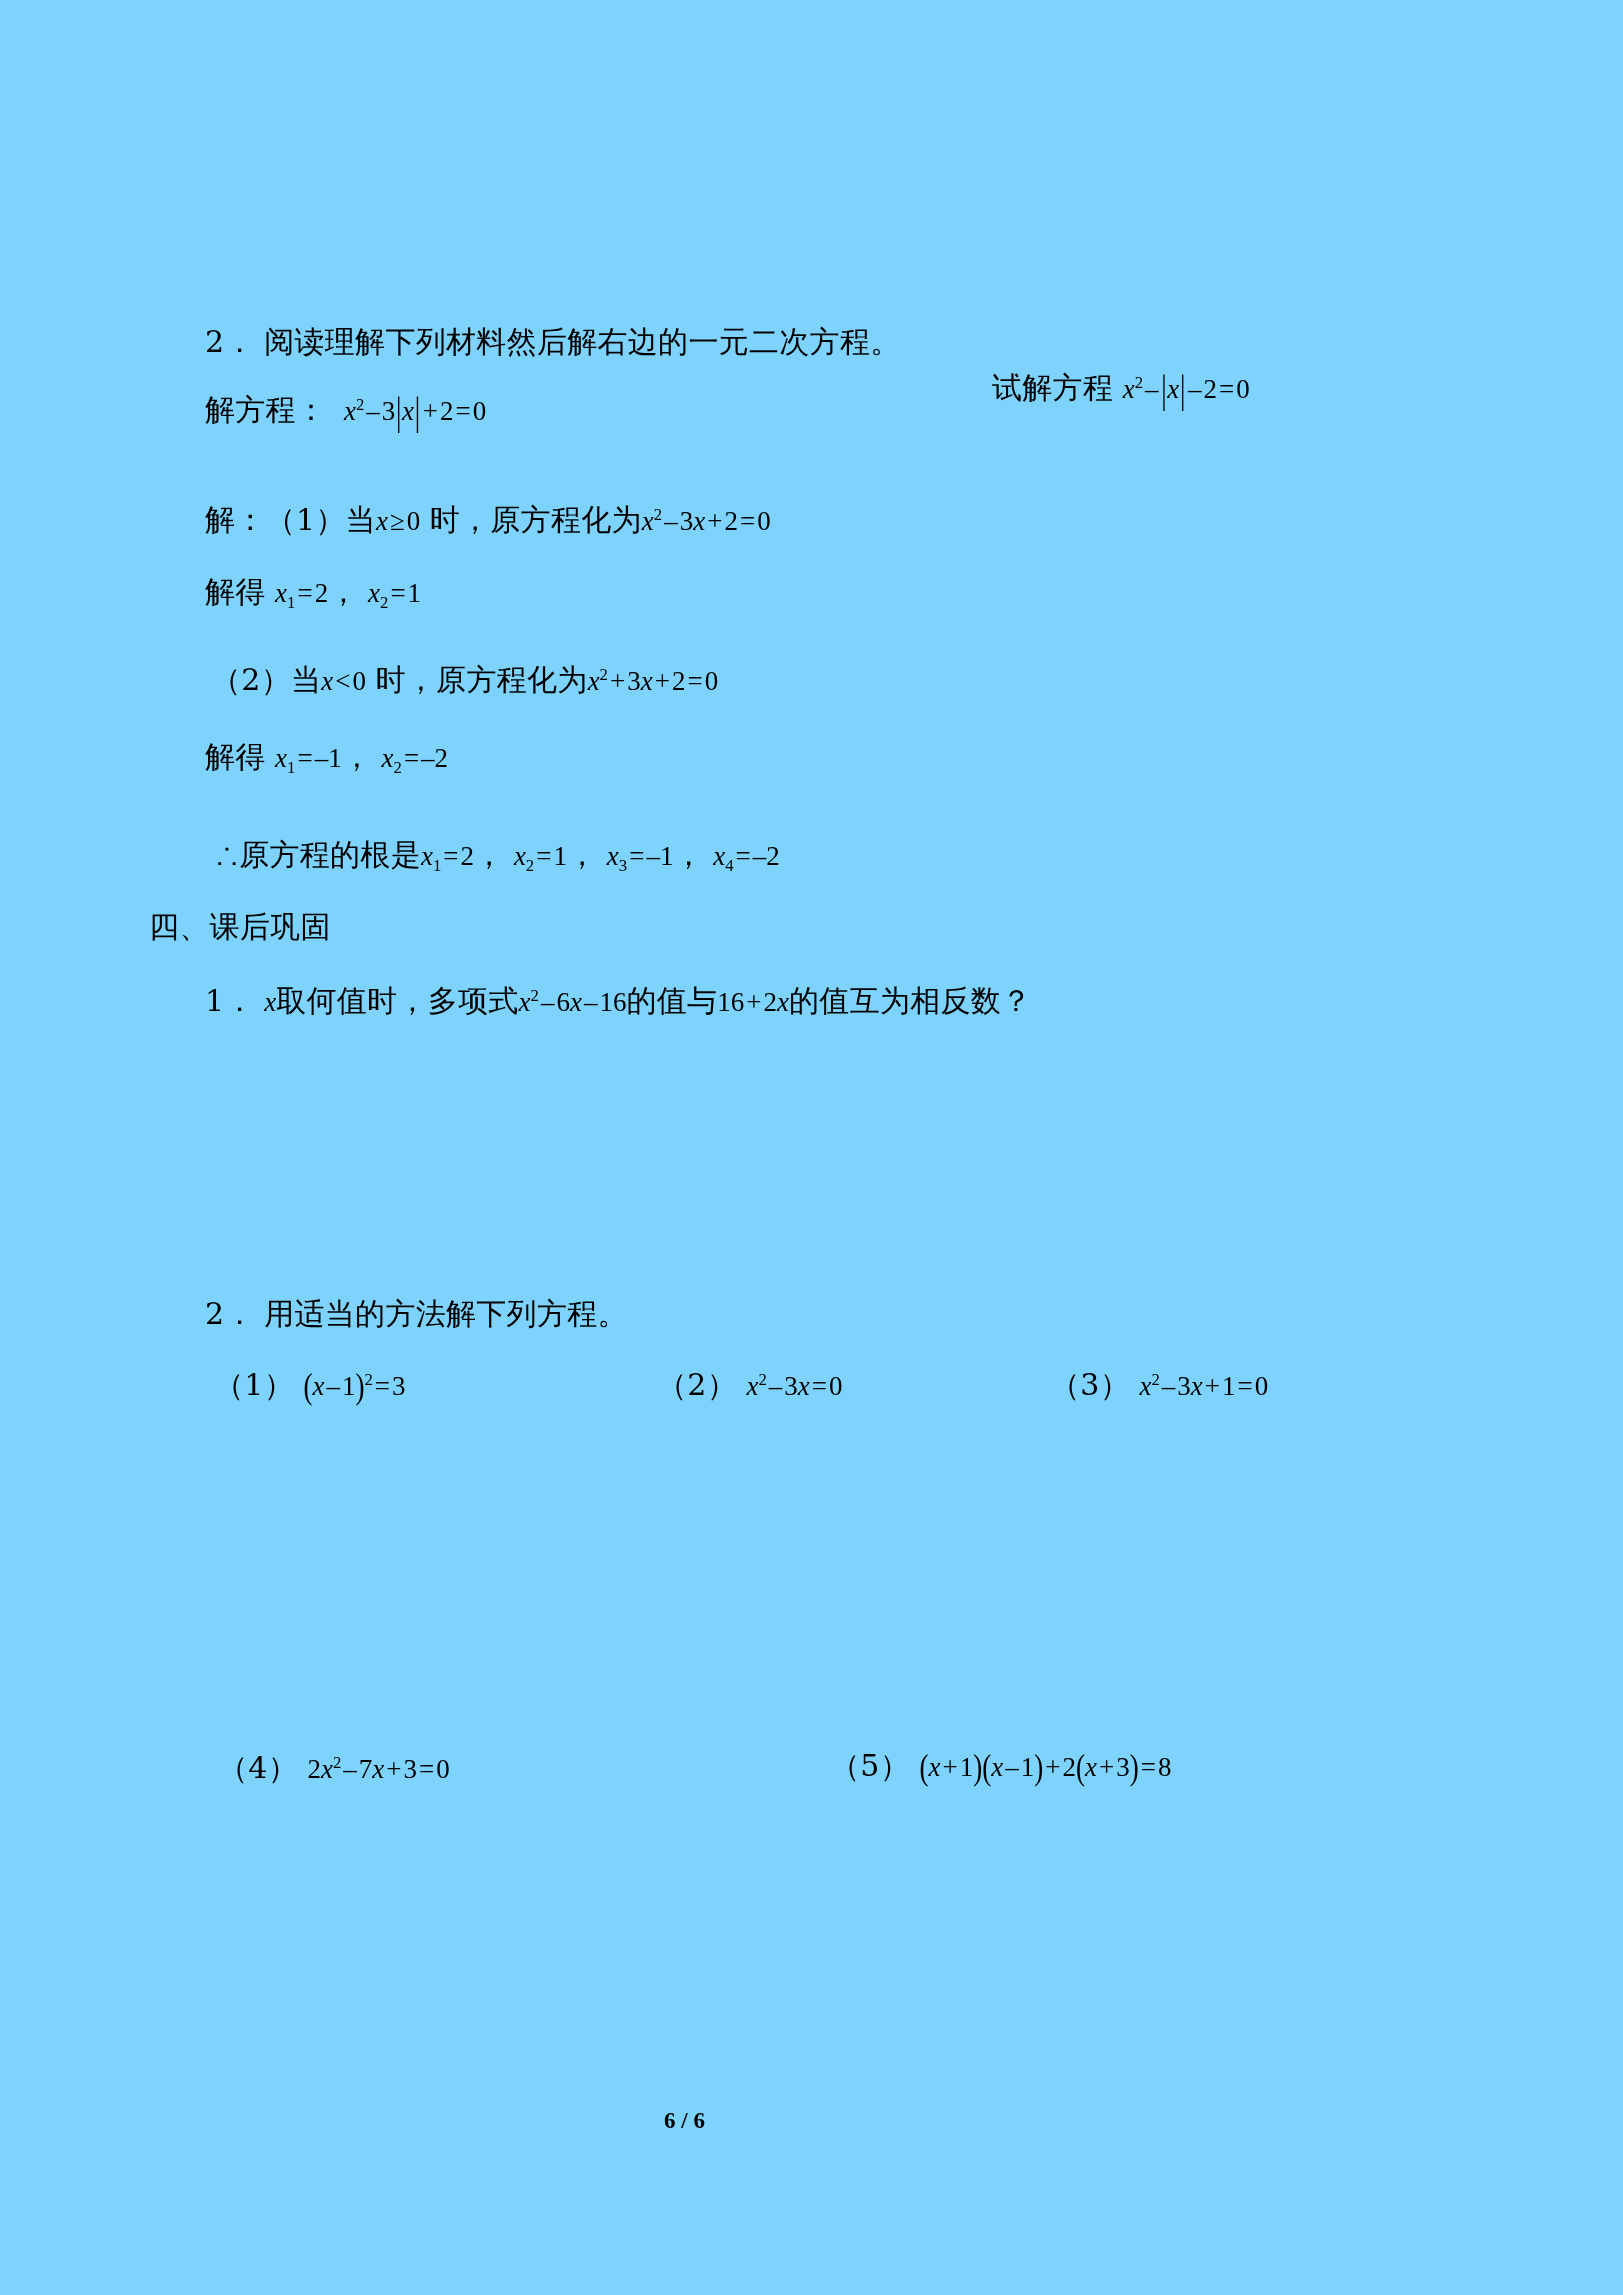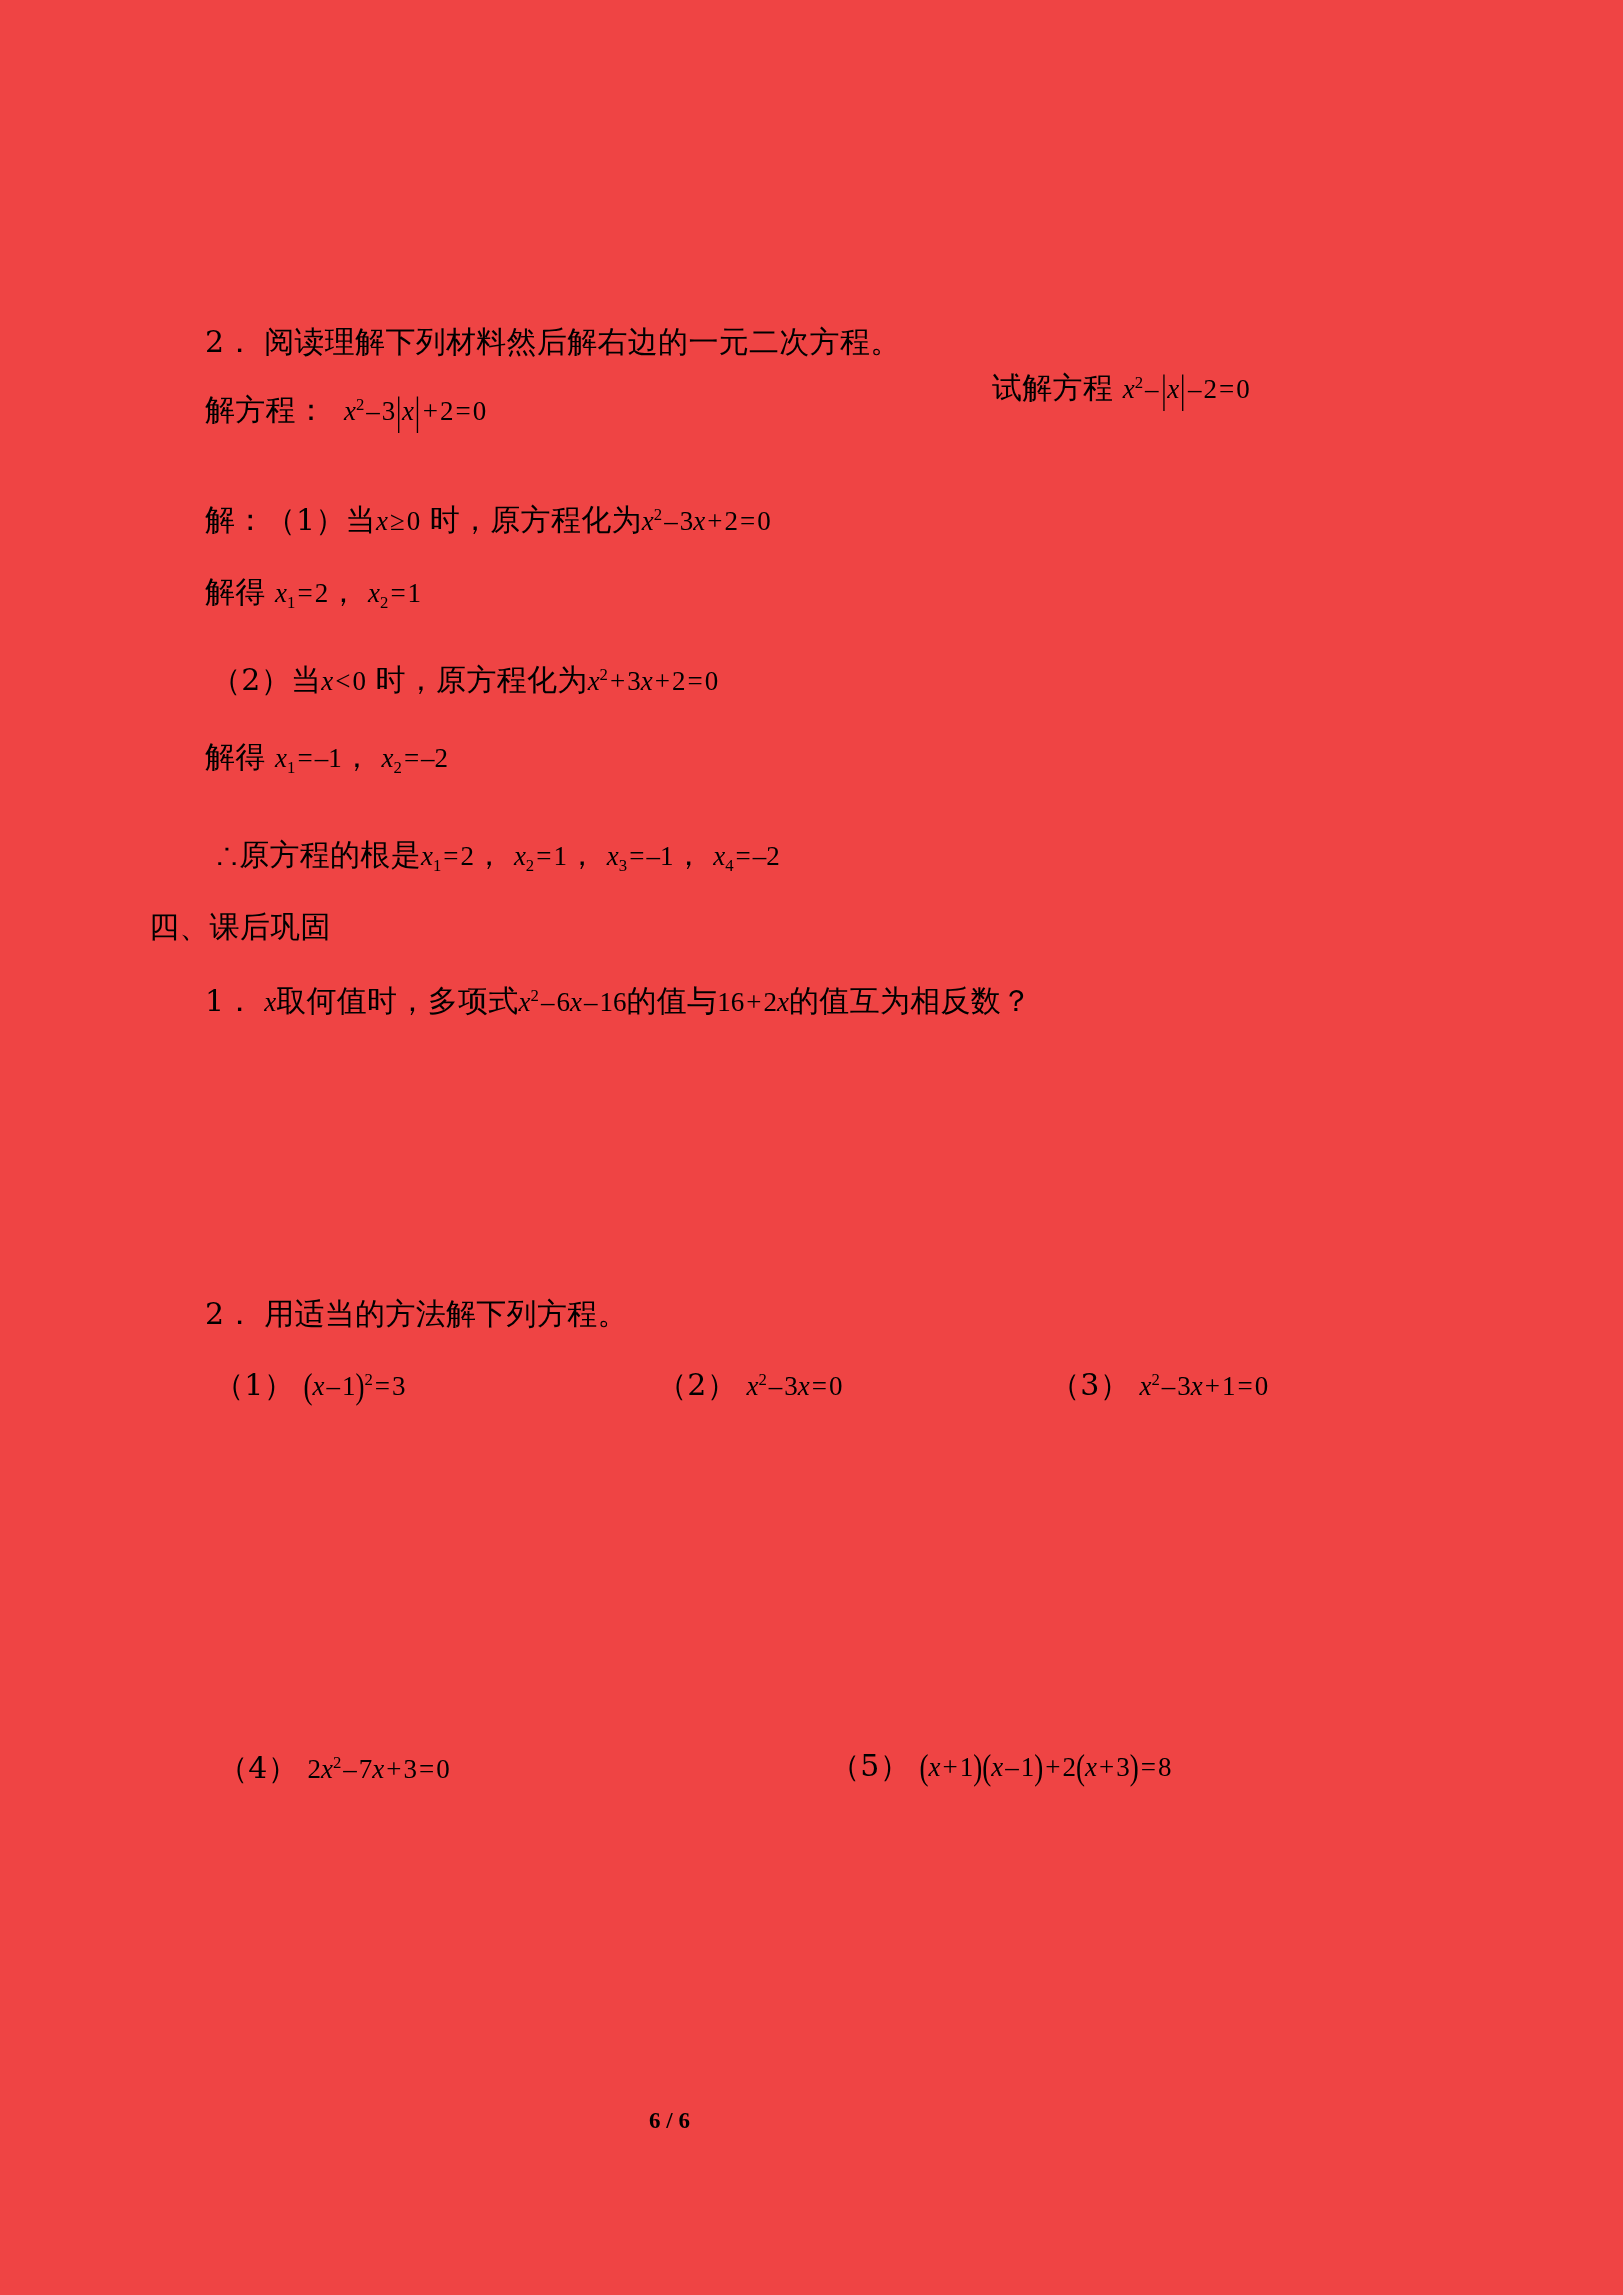--- a/index.html
+++ b/index.html
@@ -8,21 +8,21 @@
     background: #ffffff;
   }
   body {
     font-family: "Liberation Serif", "DejaVu Serif", serif;
     color: #000000;
   }
   .page {
     position: relative;
     width: 1623px;
     height: 2295px;
-    background: #ef4444;
+    background: #7dd3fc;
     overflow: hidden;
     box-sizing: border-box;
   }
   
   .line {
     position: absolute;
     white-space: nowrap;
     font-size: 30px;
     line-height: 1.0;
     color: #000000;
@@ -66,21 +66,21 @@
     font-style: normal;
     display: inline-block;
     transform: scaleY(1.35);
   }
   .gap-sm { display: inline-block; width: 9.5px; }
   .gap-md { display: inline-block; width: 17.7px; }
 
   
   .footer {
     position: absolute;
-    left: 0;
+    left: 15px;
     width: 1339px;
     text-align: center;
     font-family: "Liberation Serif", "DejaVu Serif", serif;
     font-weight: bold;
     font-size: 23px;
     color: #000000;
   }
 </style>
 </head>
 <body>

